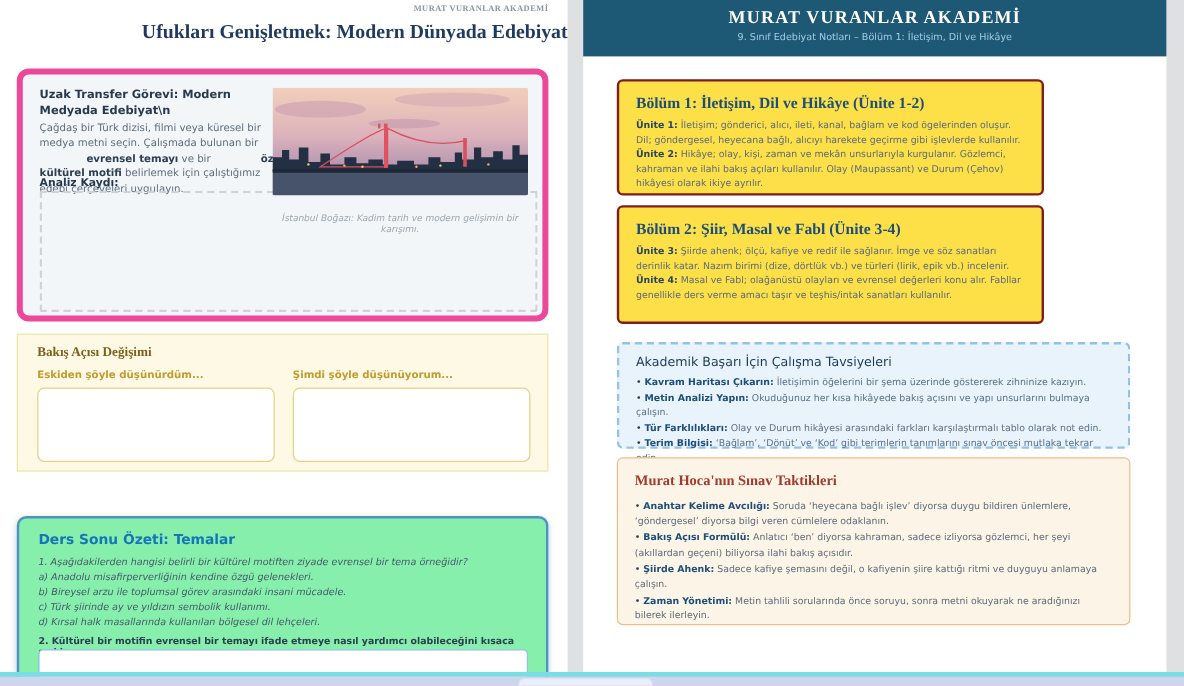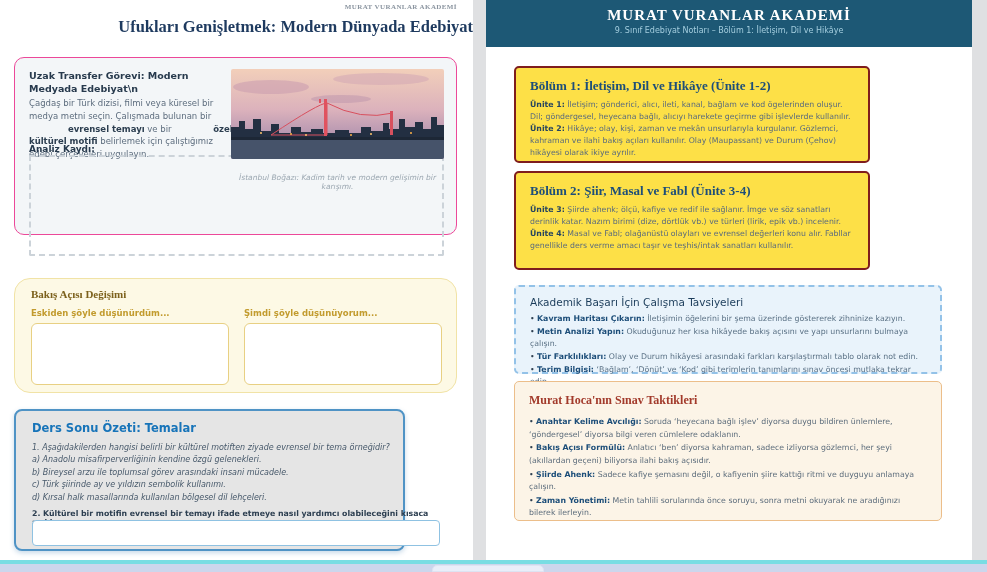--- a/index.html
+++ b/index.html
@@ -9,46 +9,46 @@
   .page { position:absolute; top:0; height:560px; background:#ffffff; }
   .page-left  { left:0;   width:473px; }
   .page-right { left:486px; width:486px; }
 
   
   .brand-small { position:absolute; top:3px; right:16px; font-family:"Liberation Serif",serif;
                  font-size:7px; font-weight:bold; color:#8b95a0; letter-spacing:.4px; }
   .left-title  { position:absolute; top:17px; left:0; width:100%; text-align:right;
                  font-family:"Liberation Serif",serif; font-weight:bold; font-size:16.5px; color:#1e3a5f; }
 
-  .task-box { position:absolute; left:14px; top:57px; width:443px; height:178px;
-              background:#f3f6f8; border:1px solid #ec4899; border-radius:10px; }
+  .task-box { position:absolute; left:14px; top:57px; width:443px; height:211px;
+              background:#f3f6f8; border:5px solid #ec4899; border-radius:10px; }
   .task-heading { position:absolute; left:14px; top:11px; width:205px;
                   font-size:9.5px; font-weight:bold; color:#273a4d; line-height:1.4; }
   .task-desc { position:absolute; left:14px; top:39px; width:208px;
                font-size:8.5px; color:#5d6d7e; line-height:1.5; }
   .task-desc b { color:#2c3e50;margin-left:39px; }
   .analysis-label { position:absolute; left:14px; top:86px; font-size:9px; font-weight:bold; color:#273a4d; }
   .analysis-area { position:absolute; left:14px; top:97px; width:415px; height:101px;
                    border:2px dashed #ccd3d9; border-radius:2px; background:transparent; }
   .task-photo { position:absolute; right:12px; top:11px; width:213px; height:90px; z-index:2;
                 border-radius:2px; overflow:hidden; }
   .photo-caption { position:absolute; right:12px; top:115px; width:213px; z-index:3; text-align:center;
                    font-style:italic; font-size:7.5px; color:#9ba7b1; }
 
   .persp-box { position:absolute; left:14px; top:278px; width:443px; height:115px;
-               background:#fdf9e5; border:1px solid #f1e3a6; border-radius:16px; }
+               background:#fdf9e5; border:1px solid #f1e3a6; border-radius:0; }
   .persp-title { position:absolute; left:16px; top:9px; font-family:"Liberation Serif",serif;
                  font-weight:bold; font-size:11px; color:#7c611c; }
   .persp-col { position:absolute; top:29px; width:198px; }
   .persp-col.before { left:16px; } .persp-col.after { left:229px; }
   .persp-label { font-size:8.5px; font-weight:bold; color:#c29b2e; }
   .persp-input { margin-top:5px; width:198px; height:62px; background:#ffffff;
                  border:1px solid #e8d083; border-radius:6px; }
 
-  .quiz-box { position:absolute; left:14px; top:409px; width:391px; height:142px; background:#e5e5e5;
+  .quiz-box { position:absolute; left:14px; top:430px; width:443px; height:142px; background:#86efac;
               border:2px solid #4f93c5; border-radius:8px; box-shadow:0 2px 5px rgba(70,130,180,.3); }
   .quiz-title { position:absolute; left:16px; top:10px; font-size:11.5px; font-weight:bold; color:#1774b9; }
   .quiz-q1 { position:absolute; left:16px; top:31px; width:415px; font-size:8px; color:#46586a; line-height:1.55;font-style:italic; }
   .quiz-q2 { position:absolute; left:16px; top:98px; width:420px; font-size:7.8px; font-weight:bold; color:#2c3e50; }
   .quiz-input { position:absolute; left:16px; top:109px; width:408px; height:26px;
                 border:1.5px solid #8fc2e2; border-radius:4px; background:#fff; }
 
   
   .banner { width:100%; height:47px; background:#1d5875; text-align:center; }
   .banner-title { padding-top:7px; font-family:"Liberation Serif",serif; font-weight:bold;

